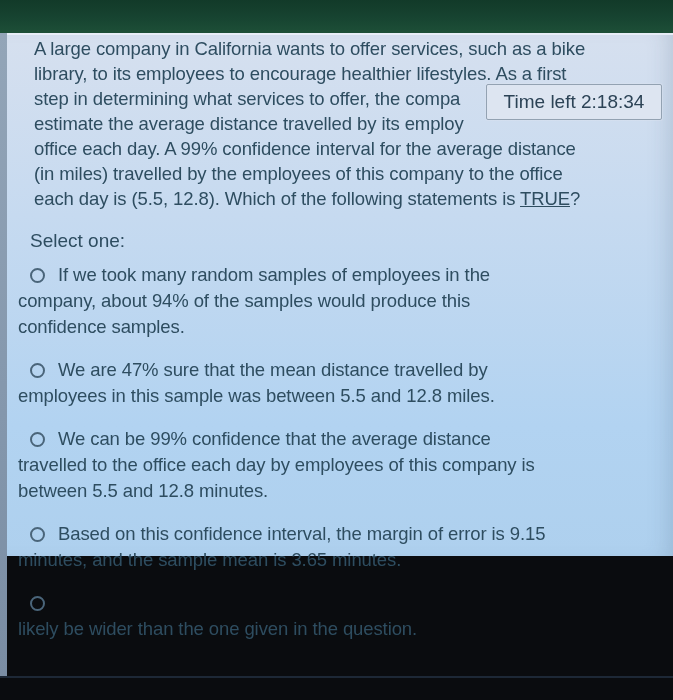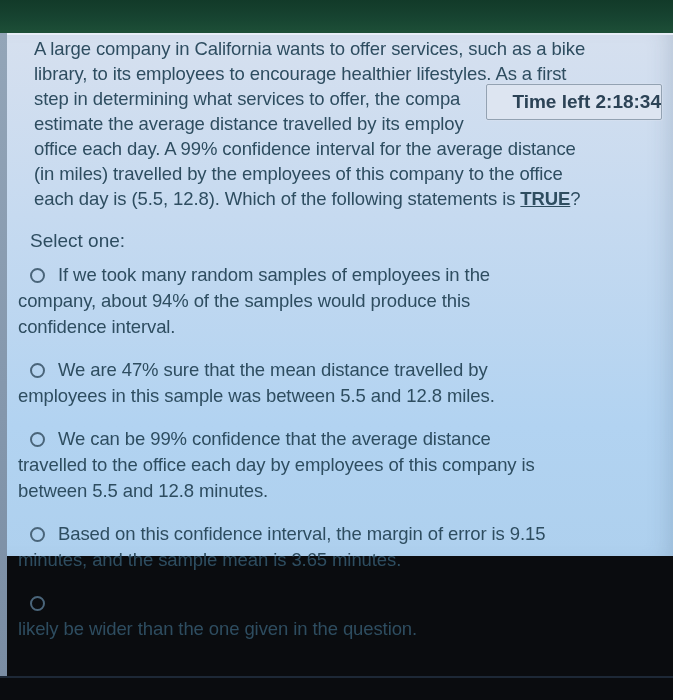--- a/index.html
+++ b/index.html
@@ -28,26 +28,26 @@
   
   #bottom-bar{
     position:absolute;left:0;top:676px;width:673px;height:24px;
     background:#0a0c0f;border-top:2px solid #1d2836;
   }
   #question{
     position:absolute;left:34px;top:3px;width:630px;
     font-size:18.5px;line-height:25px;letter-spacing:-0.1px;
   }
   .qline{white-space:nowrap;}
-  .q-bold{font-weight:700;text-decoration:underline;}
+  .q-bold{font-weight:400;text-decoration:underline;}
   #timer-box{
     position:absolute;left:486px;top:51px;width:174px;height:34px;
     background:#dde5f1;border:1.5px solid #93a2b2;border-radius:2px;
-    display:flex;align-items:center;justify-content:flex-end;
-    font-size:19px;font-weight:700;color:#2c4356;white-space:nowrap;
+    display:flex;align-items:center;justify-content:center;
+    font-size:19px;font-weight:400;color:#2c4356;white-space:nowrap;
     box-shadow:0 0 0 1px rgba(220,228,240,0.4);
   }
   #select-label{
     position:absolute;left:30px;top:197px;
     font-size:19px;color:#2e4d60;
   }
   #options{
     position:absolute;left:18px;top:229px;width:645px;
   }
   .option{margin-bottom:17px;font-size:18.5px;line-height:26px;letter-spacing:-0.1px;color:#2e4d60;cursor:pointer;}
@@ -85,21 +85,21 @@
       <span>Time left 2:18:34</span>
     </div>
 
     <div id="select-label">Select one:</div>
 
     <div id="options">
 
       <div class="option">
         <div class="oline first"><span class="radio"></span><span>If we took many random samples of employees in the</span></div>
         <div class="oline">company, about 94% of the samples would produce this</div>
-        <div class="oline">confidence interval.</div>
+        <div class="oline">confidence samples.</div>
       </div>
 
       <div class="option">
         <div class="oline first"><span class="radio"></span><span>We are 47% sure that the mean distance travelled by</span></div>
         <div class="oline">employees in this sample was between 5.5 and 12.8 miles.</div>
       </div>
 
       <div class="option">
         <div class="oline first"><span class="radio"></span><span>We can be 99% confidence that the average distance</span></div>
         <div class="oline">travelled to the office each day by employees of this company is</div>

